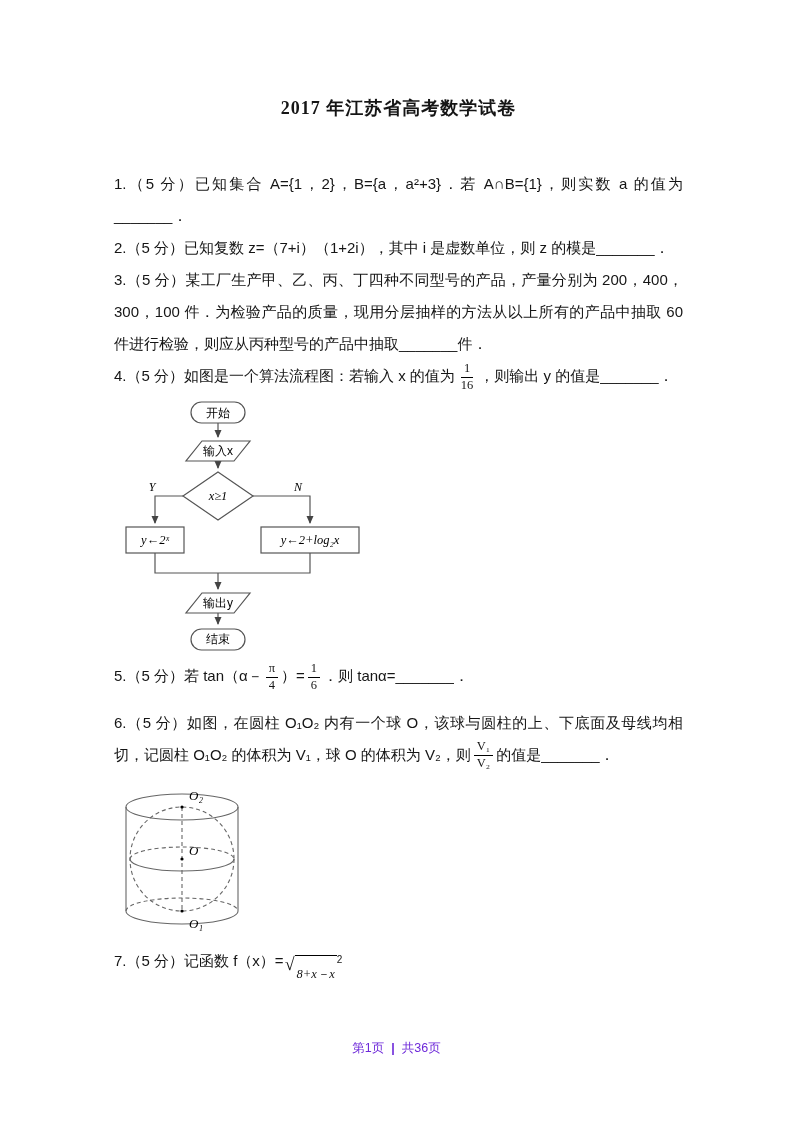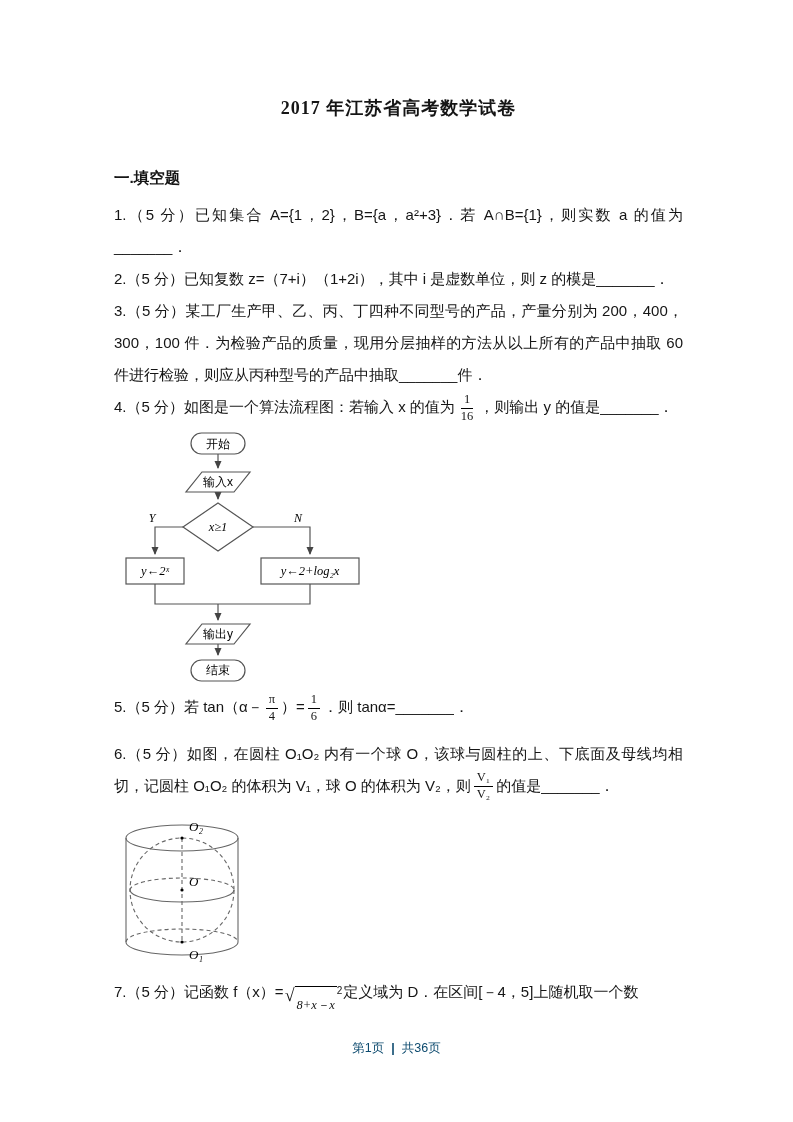--- a/index.html
+++ b/index.html
@@ -70,32 +70,31 @@
   .fc-cn   { font-size: 12px; fill: #000; font-family: "Liberation Sans", sans-serif; }
   .fc-math { font-size: 12.5px; fill: #000; font-style: italic; font-family: "Liberation Serif", serif; }
   .fc-branch { font-size: 12px; fill: #000; font-style: italic; font-family: "Liberation Serif", serif; }
   .cyl-label text { font-size: 13px; fill: #000; font-style: italic; font-family: "Liberation Serif", serif; }
 
   .footer {
     position: absolute;
     left: 0; right: 0; top: 1040px;
     text-align: center;
     font-size: 12.5px;
-    color: #0c4a6e;
+    color: #6d28d9;
   }
   .footer-divider { font-weight: bold; margin: 0 7px; }
 </style>
 </head>
 <body>
 
 <div class="page">
 
   <h1 class="title">2017 年江苏省高考数学试卷</h1>
 
-  <h2 class="section">一.填空题</h2>
 
   <p class="q">1.（5 分）已知集合 A={1，2}，B={a，a²+3}．若 A∩B={1}，则实数 a 的值为_______．</p>
 
   <p class="q">2.（5 分）已知复数 z=（7+i）（1+2i），其中 i 是虚数单位，则 z 的模是_______．</p>
 
   <p class="q">3.（5 分）某工厂生产甲、乙、丙、丁四种不同型号的产品，产量分别为 200，400，300，100 件．为检验产品的质量，现用分层抽样的方法从以上所有的产品中抽取 60 件进行检验，则应从丙种型号的产品中抽取_______件．</p>
 
   <p class="q"><span>4.（5 分）如图是一个算法流程图：若输入 x 的值为</span><span class="frac">
         <span class="num">1</span>
         <span class="den">16</span>
@@ -168,19 +167,19 @@
       <text x="73" y="13">O₂</text>
       <text x="73" y="68">O</text>
       <text x="73" y="141">O₁</text>
     </g>
   </svg>
 
   <p class="q sp-lg"><span>7.（5 分）记函数 f（x）=</span><span class="sqrt">
         <span class="sqrt-sign">√</span>
         <span class="sqrt-body">8+x－x</span>
         <span class="sq-sup">2</span>
-      </span><span>定义域为 D．在区间[－4，5]上随机取一个数</span></p>
+      </span></p>
 
   <div class="footer">
     <span>第1页</span><span class="footer-divider">|</span><span>共36页</span>
   </div>
 
 </div>
 
 </body></html>

